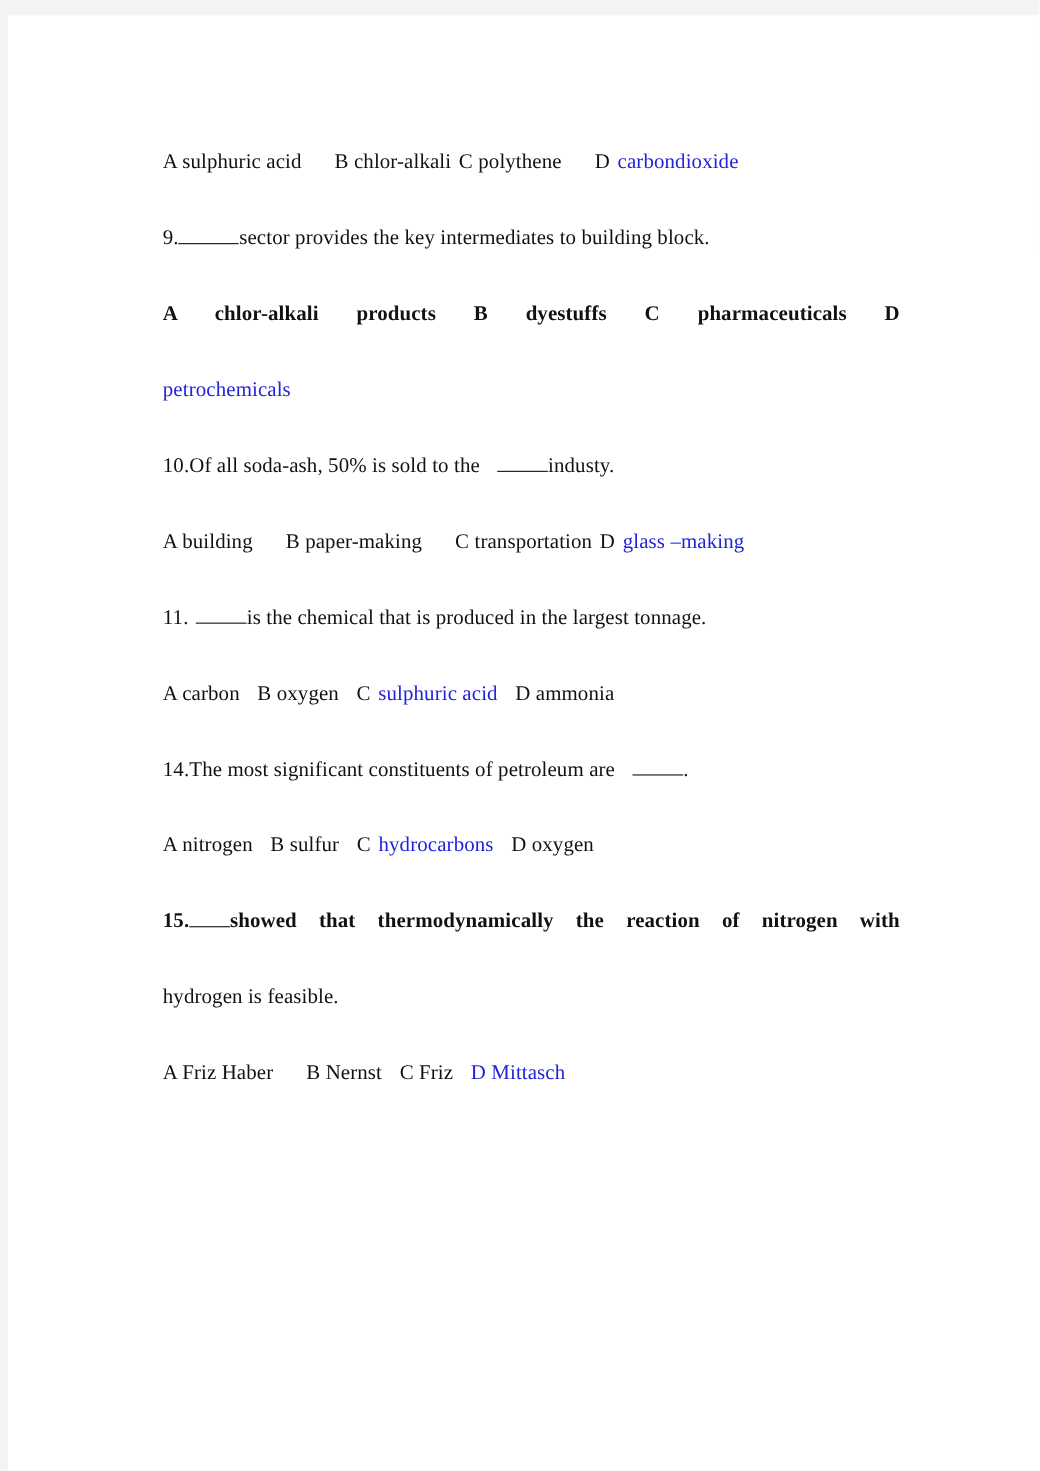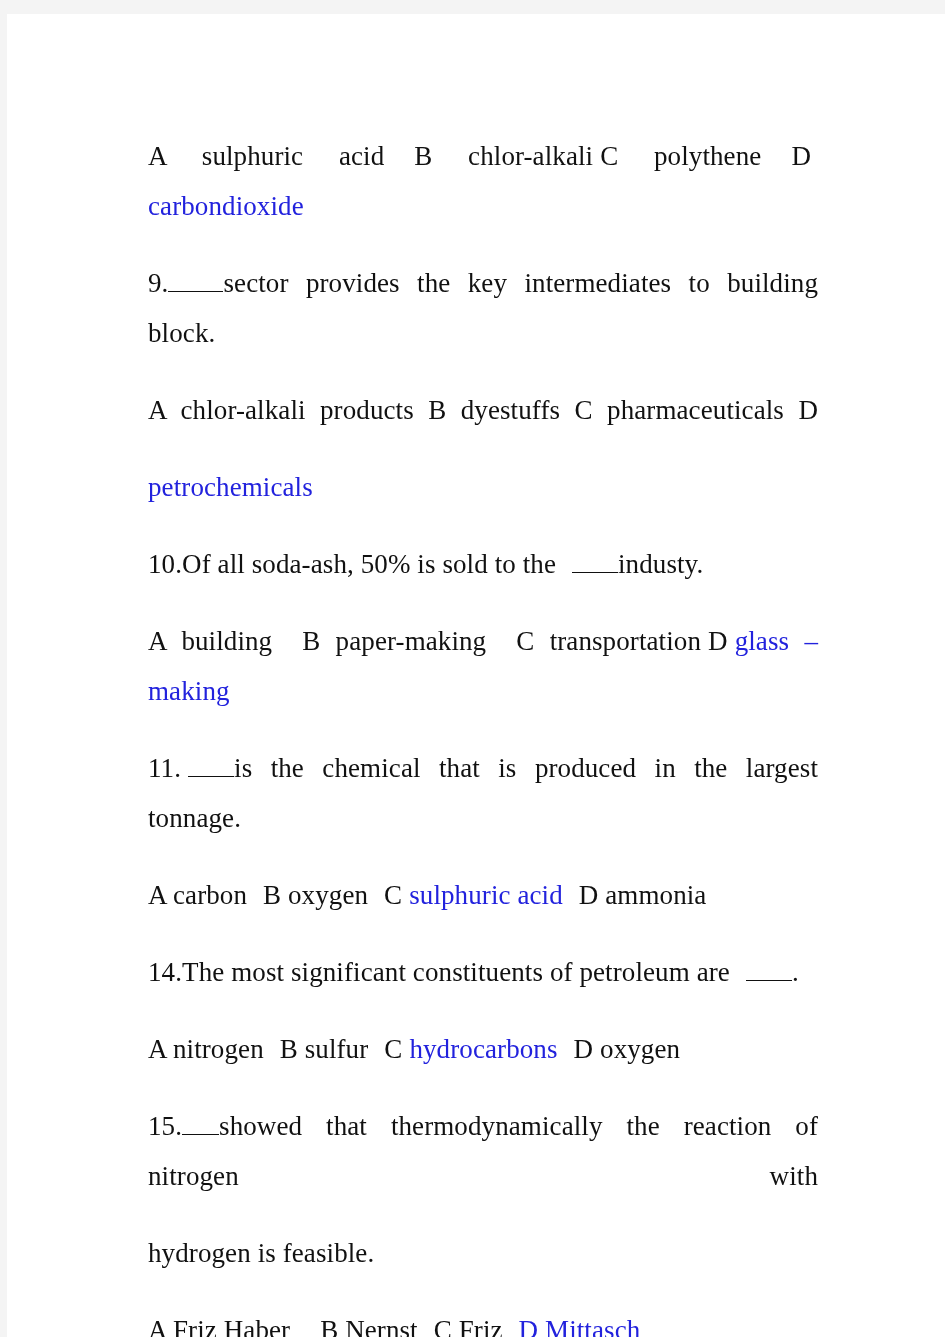--- a/index.html
+++ b/index.html
@@ -22,31 +22,32 @@
     height: 1323px;
     background: #ffffff;
   }
   .content {
     position: absolute;
     left: 141px;
     top: 90px;
     width: 670px;
   }
   .line {
-    font-size: 27px;
+    font-size: 19px;
     line-height: 50px;
     color: #111111;
     text-align: justify;
     text-justify: inter-word;
     white-space: normal;
     letter-spacing: 0.1px;
   }
   
   .line.justify-all {
     text-align-last: justify;
+    font-weight: bold;
   }
   .ans {
     color: #2222dd;
   }
   .blank {
     display: inline-block;
     border-bottom: 1.6px solid #111111;
     vertical-align: baseline;
   }
   .blank.w4 { width: 46px; }

